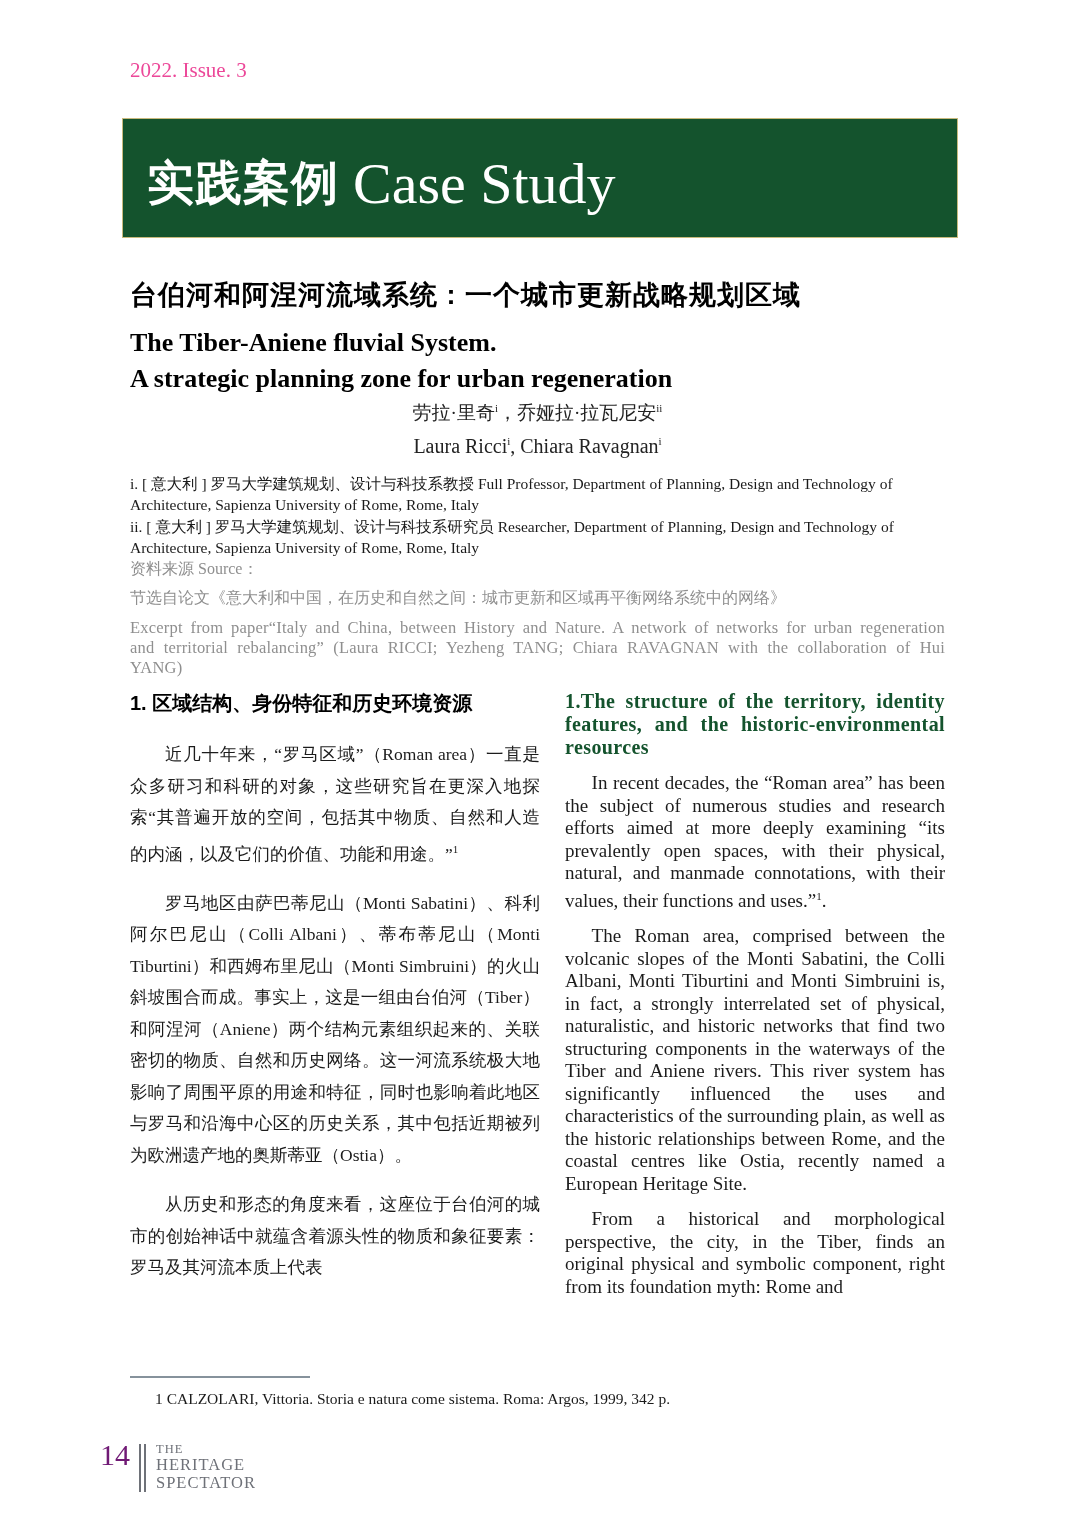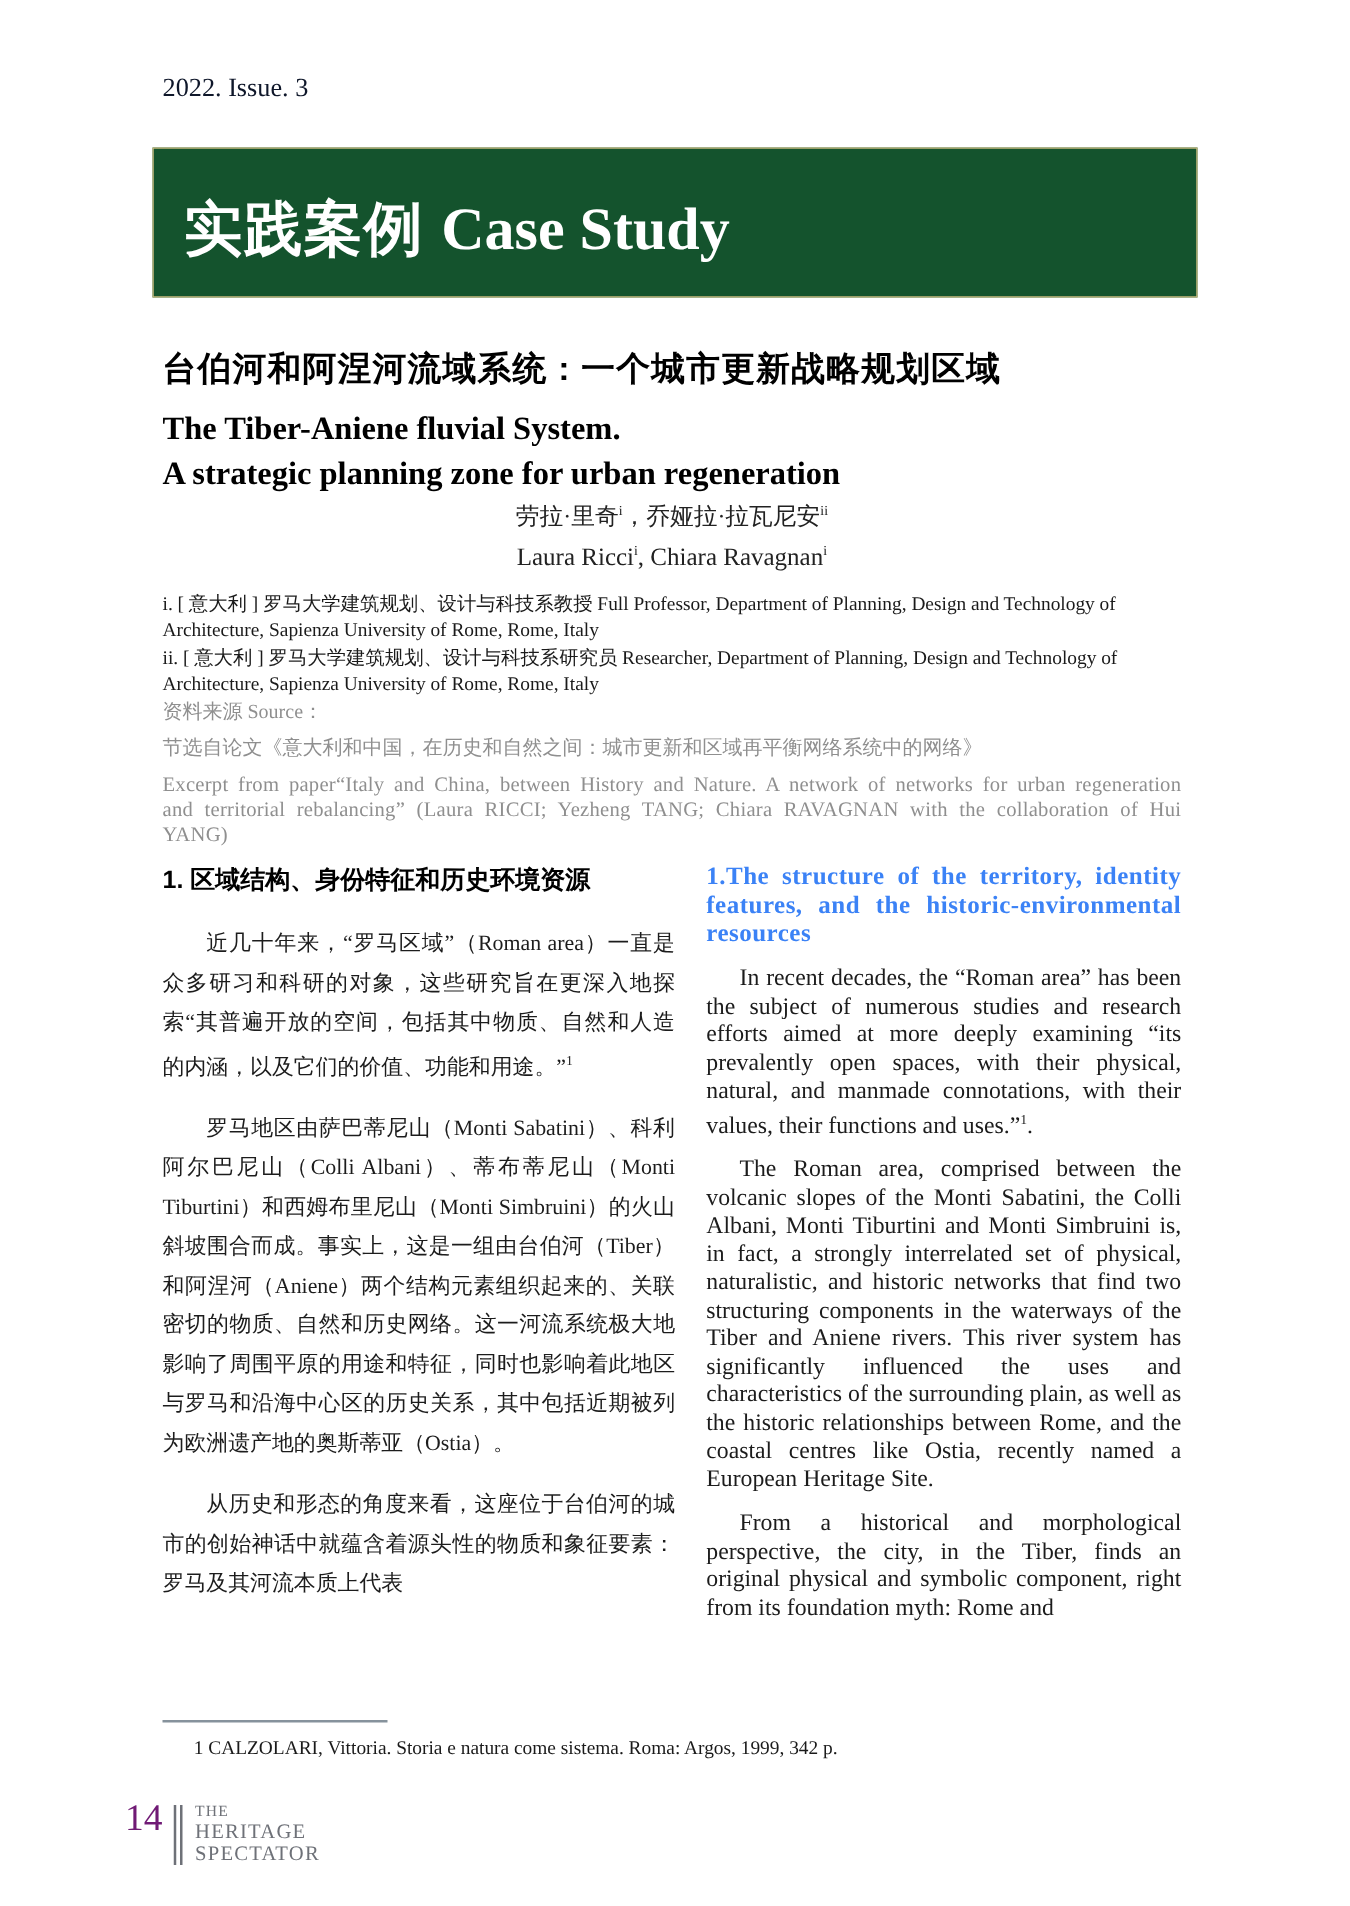--- a/index.html
+++ b/index.html
@@ -1,29 +1,29 @@
 <!DOCTYPE html>
 <html><head>
 <meta charset="utf-8">
 <style>
   html,body{margin:0;padding:0;background:#ffffff;}
   .page{
     position:relative;width:1080px;height:1525px;background:#ffffff;
     font-family:"Liberation Serif","DejaVu Serif",serif;color:#111;overflow:hidden;
   }
   
-  .issue-label{position:absolute;left:130px;top:58px;font-size:21px;color:#0f172a;}
+  .issue-label{position:absolute;left:130px;top:58px;font-size:21px;color:#ec4899;}
   
   .banner{
     position:absolute;left:122px;top:118px;width:836px;height:120px;
     background:#14532d;border:1px solid #c8b97c;box-sizing:border-box;
     display:flex;align-items:center;padding-left:24px;padding-top:10px;
   }
   .banner .zh{font-size:47px;font-weight:700;color:#ffffff;letter-spacing:1px;}
-  .banner .en{font-size:48px;font-weight:700;color:#ffffff;margin-left:14px;}
+  .banner .en{font-size:58px;font-weight:400;color:#ffffff;margin-left:14px;}
   
   .title-block{position:absolute;left:130px;top:277px;width:815px;text-align:left;}
   .title-zh{
     font-family:"Liberation Sans","DejaVu Sans",sans-serif;
     font-size:27px;font-weight:700;color:#000;margin:0 0 12px 0;letter-spacing:1px;
   }
   .title-en{font-size:26px;font-weight:700;color:#000;line-height:36px;margin:0;}
   
   .authors{position:absolute;left:130px;top:400px;width:815px;text-align:center;}
   .authors .zh-line{font-size:19px;color:#222;margin-bottom:9px;}
@@ -43,21 +43,21 @@
   .col-right{width:380px;}
   .zh-heading{
     font-family:"Liberation Sans","DejaVu Sans",sans-serif;
     font-size:20px;font-weight:700;color:#000;margin:0 0 22px 0;
   }
   .zh-para{
     font-size:17.5px;line-height:31.5px;text-align:justify;color:#1c1c1c;
     text-indent:2em;margin:0 0 18px 0;font-family:Liberation Serif, serif;
   }
   .en-heading{
-    font-size:20px;font-weight:700;color:#3b82f6;line-height:23px;
+    font-size:20px;font-weight:700;color:#14532d;line-height:23px;
     text-align:justify;letter-spacing:0.4px;word-spacing:3px;margin:0 0 13px 0;
   }
   .en-para{
     font-size:19px;line-height:22.5px;text-align:justify;color:#1c1c1c;
     text-indent:1.4em;margin:0 0 13px 0;
   }
   .fn-sup{font-size:11px;}
   
   .footnote-sep{position:absolute;left:130px;top:1376px;width:180px;height:2px;background:#86929c;}
   .footnote{position:absolute;left:130px;top:1390px;width:815px;font-size:15.5px;color:#1a1a1a;padding-left:25px;box-sizing:border-box;}

